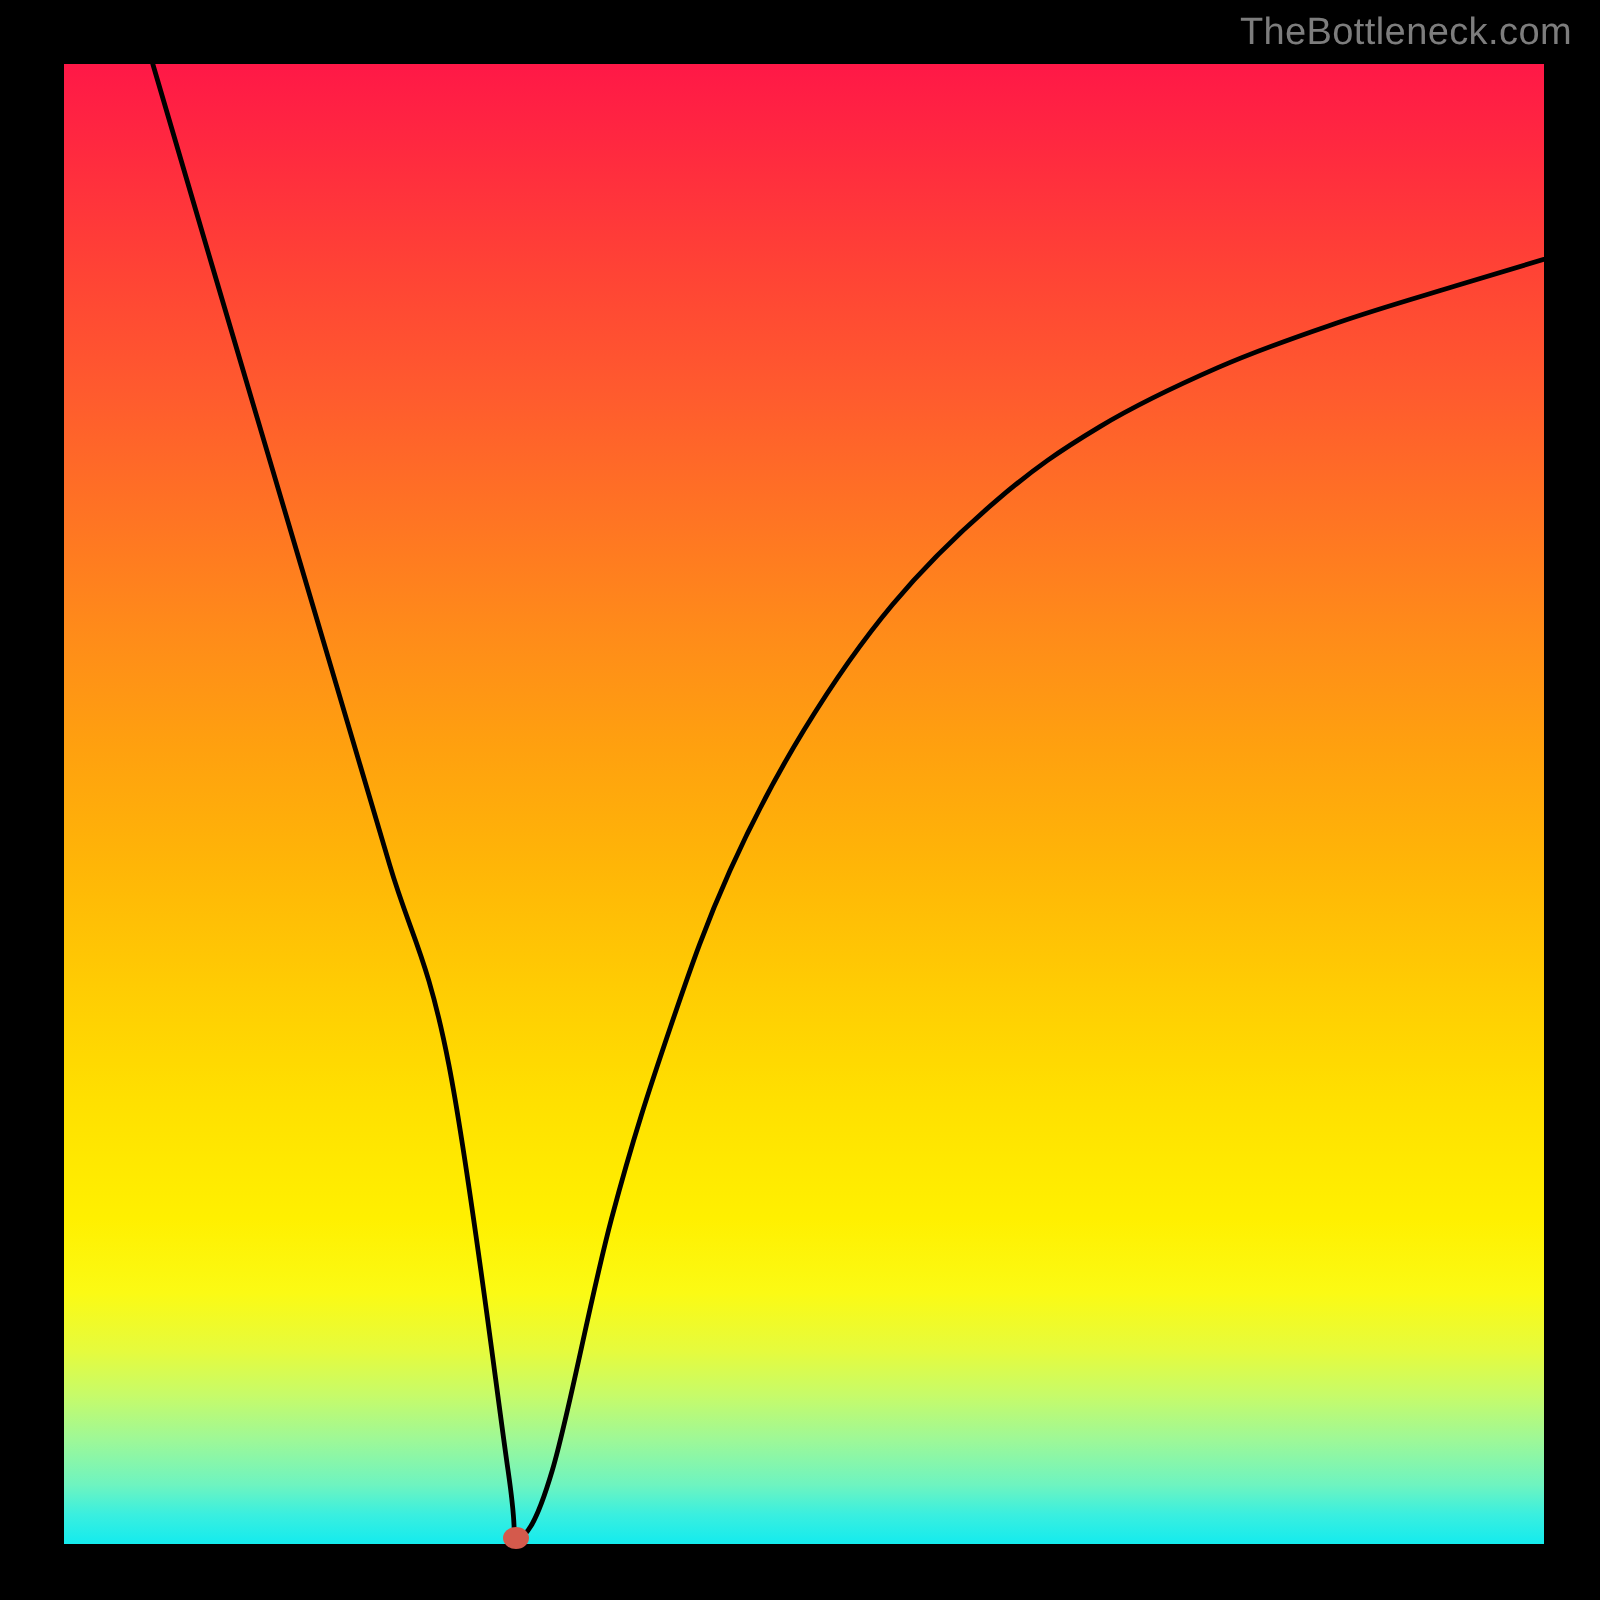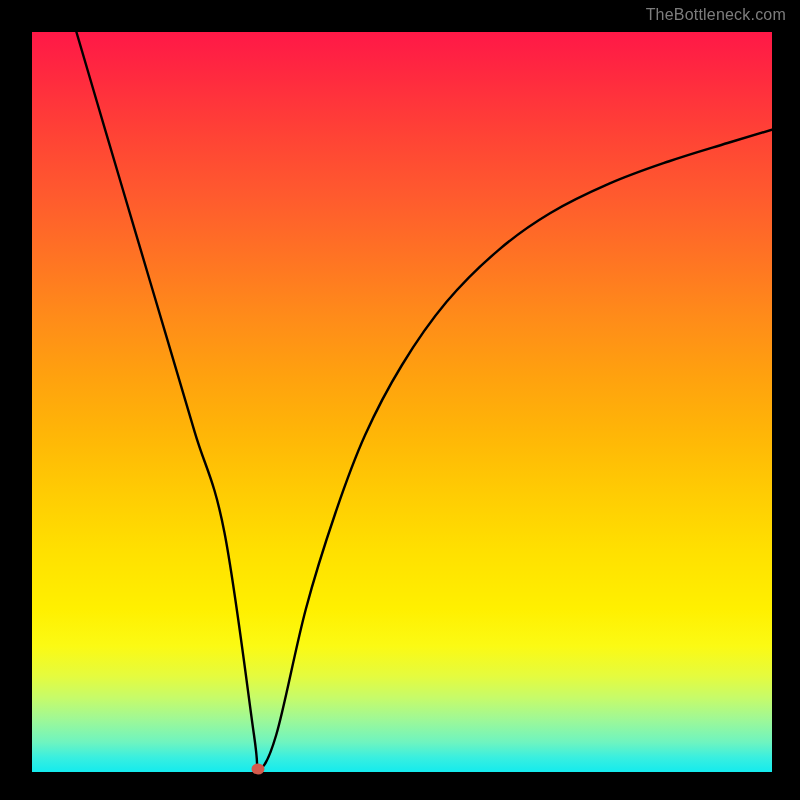--- a/index.html
+++ b/index.html
@@ -57,21 +57,21 @@
     height: 11px;
     background: #d45a4c;
     border-radius: 50%;
     transform: translate(-50%, -50%);
   }
   .watermark {
     position: absolute;
     top: 6px;
     right: 14px;
     color: #7d7d7d;
-    font-size: 16px;
+    font-size: 19px;
     font-weight: 500;
     letter-spacing: 0.2px;
   }
 </style>
 </head>
 <body>
 
 <div class="chart-container">
   <div class="watermark">TheBottleneck.com</div>
   <div class="plot-area">

